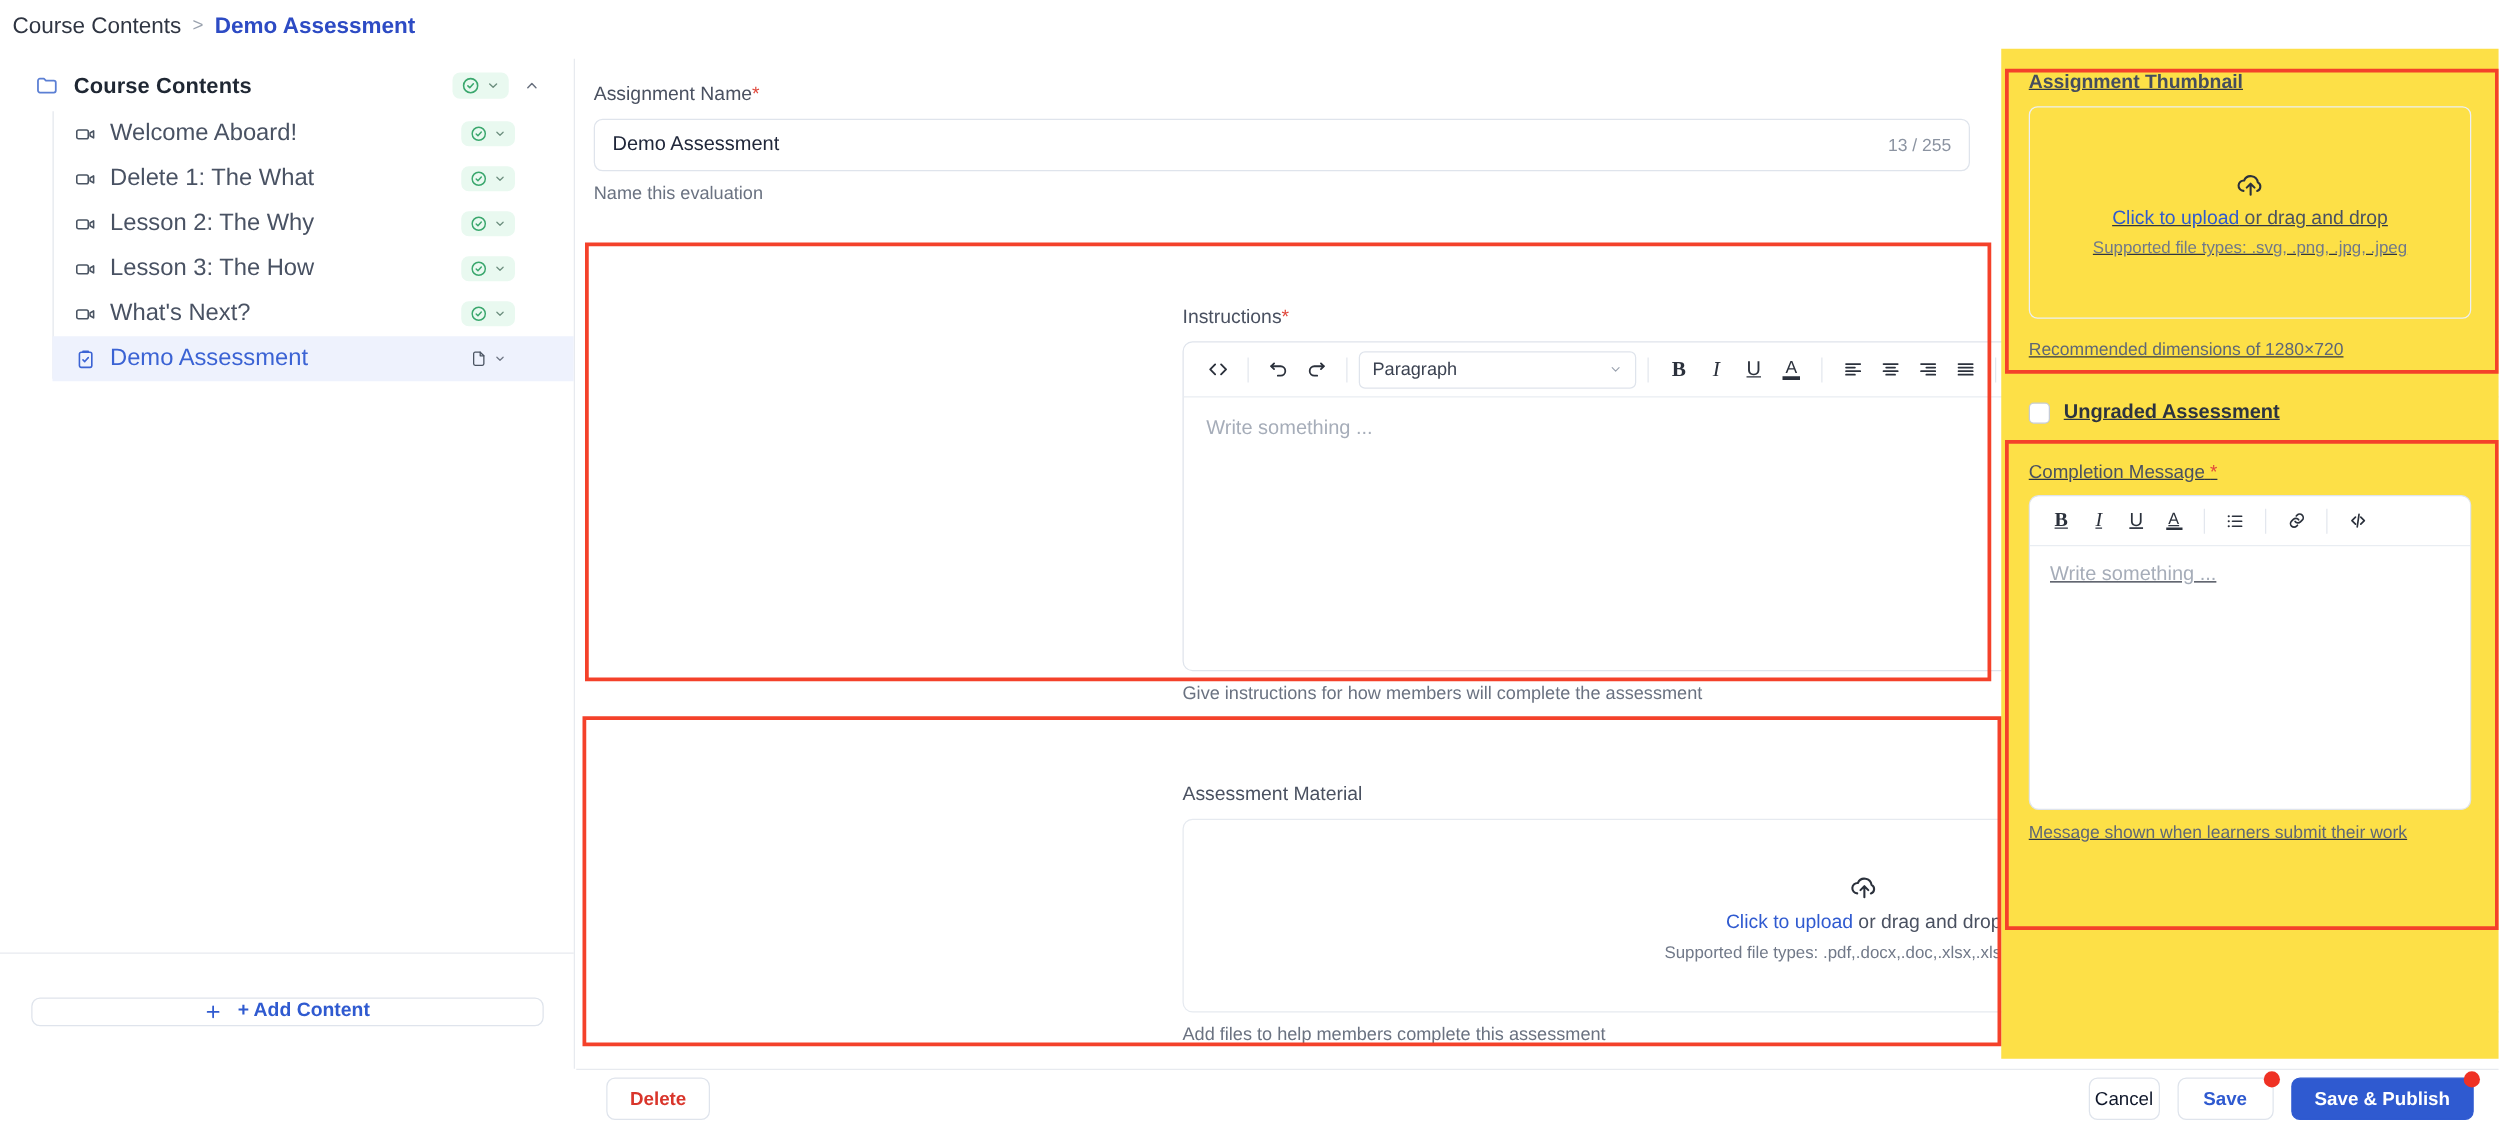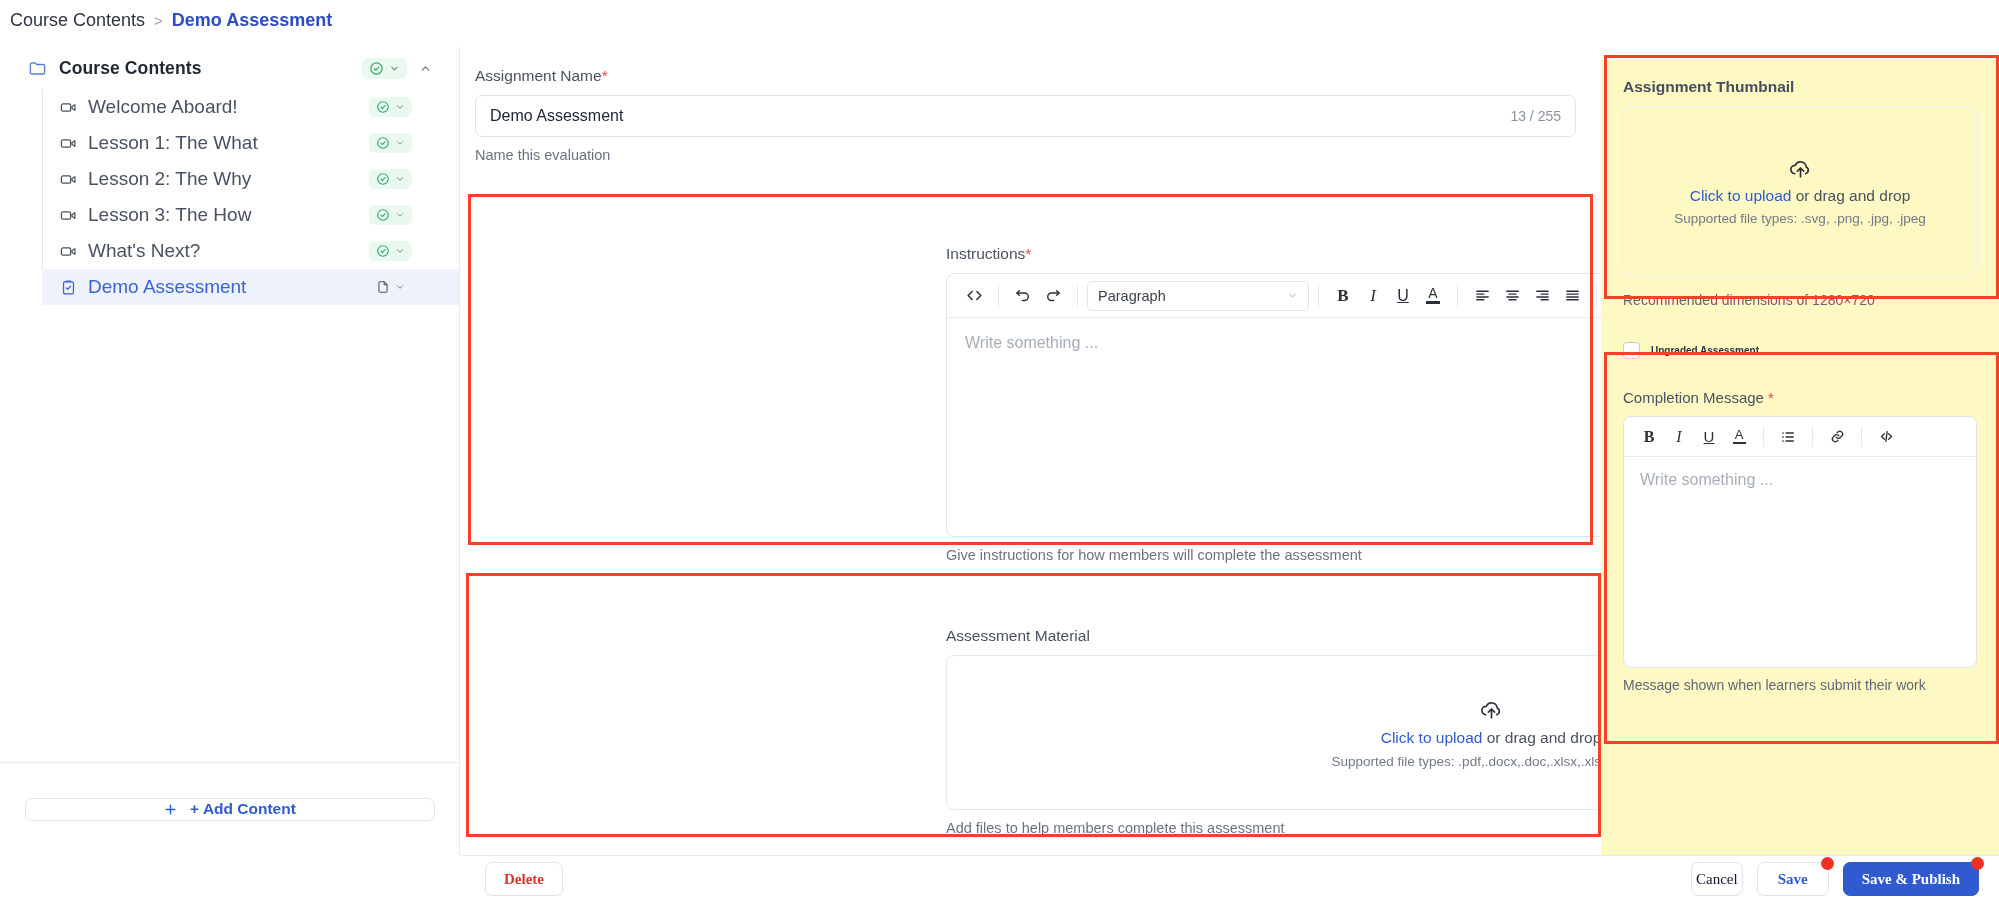--- a/index.html
+++ b/index.html
@@ -26,22 +26,22 @@
     position: absolute; left: 0; top: 47px;
     width: 460px; height: 808px;
     border-right: 1px solid #e7eaef;
     background: #fff;
   }
   .center {
     position: absolute; left: 461px; top: 47px;
     width: 1140px; height: 808px; background: #fff;
   }
   .rightcol {
-    position: absolute; left: 1601px; top: 60px;
-    width: 398px; height: 808px; background: #fef9c3;
+    position: absolute; left: 1601px; top: 39px;
+    width: 398px; height: 808px; background: #fde047; text-decoration: underline;
   }
 
   
   .folder-row {
     display: flex; align-items: center;
     height: 42px; padding: 0 14px 0 28px; gap: 12px;
   }
   .folder-title {
     font-size: 17.5px; font-weight: 700; color: #1f2733;
     flex: 1; letter-spacing: .1px;
@@ -161,38 +161,38 @@
     display: flex; flex-direction: column; align-items: center;
     justify-content: center; gap: 6px; cursor: pointer;
   }
   .rc-helper { font-size: 14px; color: #5f6775; margin-top: 16px; }
 
   .checkbox-row { display: flex; align-items: center; gap: 11px; cursor: pointer; }
   .cbox {
     width: 17px; height: 17px; border: 1.5px solid #c6ccd6;
     border-radius: 4px; background: #fff;
   }
-  .cb-label { font-size: 10px; color: #2c3340; font-weight: 700; }
+  .cb-label { font-size: 16px; color: #2c3340; font-weight: 700; }
   .cm-label { font-size: 15px; color: #4a5161; margin: 30px 0 10px 0; }
   .mini-toolbar {
     display: flex; align-items: center; height: 40px; padding: 0 10px;
     border-bottom: 1px solid #e9edf2;
   }
   .mini-body { height: 210px; padding: 14px 16px; }
 
   
   .footer {
     position: absolute; left: 461px; right: 0; bottom: 0;
     height: 47px; border-top: 1px solid #e7eaef;
     display: flex; align-items: center; background: #fff;
   }
   .btn {
     height: 34px; border-radius: 7px; font-size: 15px;
     display: inline-flex; align-items: center; justify-content: center;
-    cursor: pointer; font-family: Liberation Serif, serif;
+    cursor: pointer; font-family: Liberation Sans, sans-serif;
     font-weight: 700; border: 1px solid #dfe4ec; background: #fff;
   }
   .btn-delete { color: #d9352b; padding: 0 18px; margin-left: 24px; }
   .btn-cancel { color: #0f172a; padding: 0 4px; font-weight: 400; }
   .btn-save  { color: #2f5ad0; padding: 0 20px; position: relative; }
   .btn-publish {
     background: #2f5ad0; border-color: #2f5ad0; color: #fff;
     padding: 0 18px; position: relative;
   }
   .footer-right {
@@ -271,21 +271,21 @@
         <span style="width:36px"></span>
       </div>
 
       <div class="item">
         <span>
           <svg width="17" height="17" viewBox="0 0 24 24" fill="none" stroke="#4b5563" stroke-width="1.8" stroke-linecap="round" stroke-linejoin="round">
               <rect x="2" y="7" width="13" height="10" rx="2"></rect>
               <path d="M17 10.5l4-2.5v8l-4-2.5z"></path>
             </svg>
         </span>
-        <span class="item-label">Lesson 1: The What</span>
+        <span class="item-label">Delete 1: The What</span>
         <span class="badge">
           <span>
               <svg width="14" height="14" viewBox="0 0 24 24" fill="none" stroke="#3aa76d" stroke-width="2" stroke-linecap="round" stroke-linejoin="round">
                 <circle cx="12" cy="12" r="9"></circle>
                 <path d="M8.5 12.3l2.4 2.4 4.6-5"></path>
               </svg>
             </span>
           <span class="chev">
               <svg width="10" height="10" viewBox="0 0 24 24" fill="none" stroke="#6d8f7f" stroke-width="2.4" stroke-linecap="round" stroke-linejoin="round">
                 <path d="M6 9l6 6 6-6"></path>

